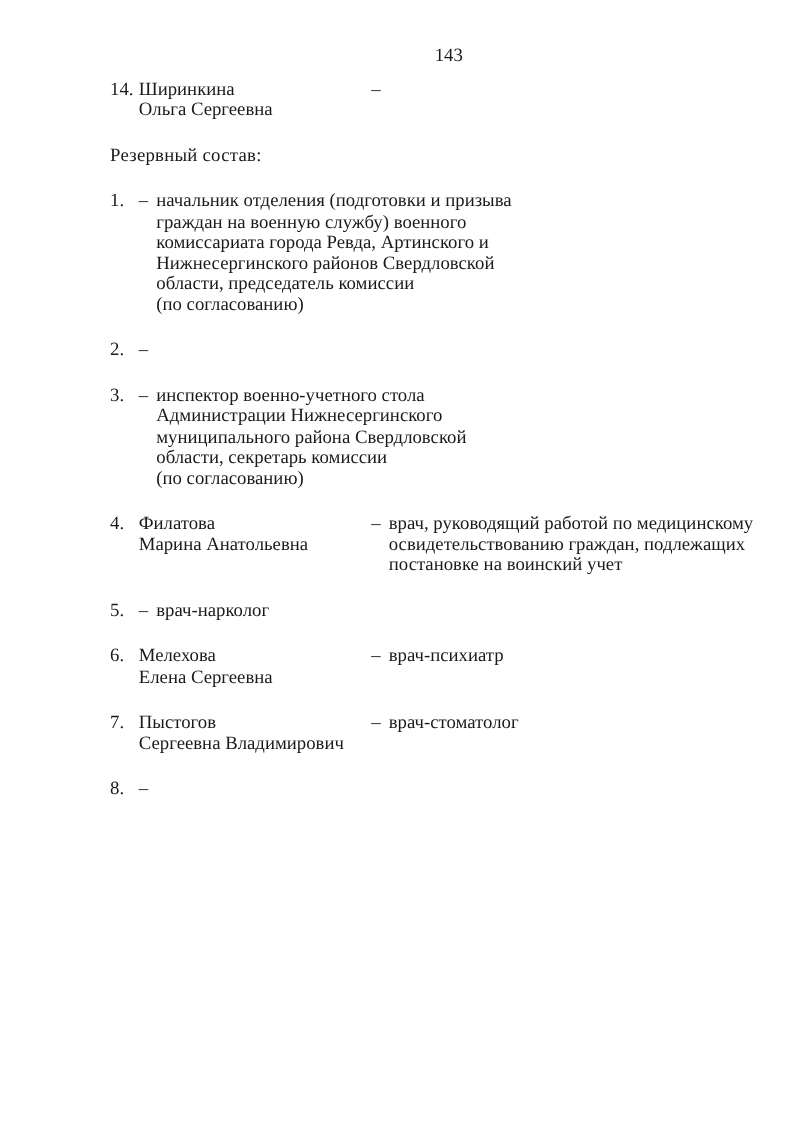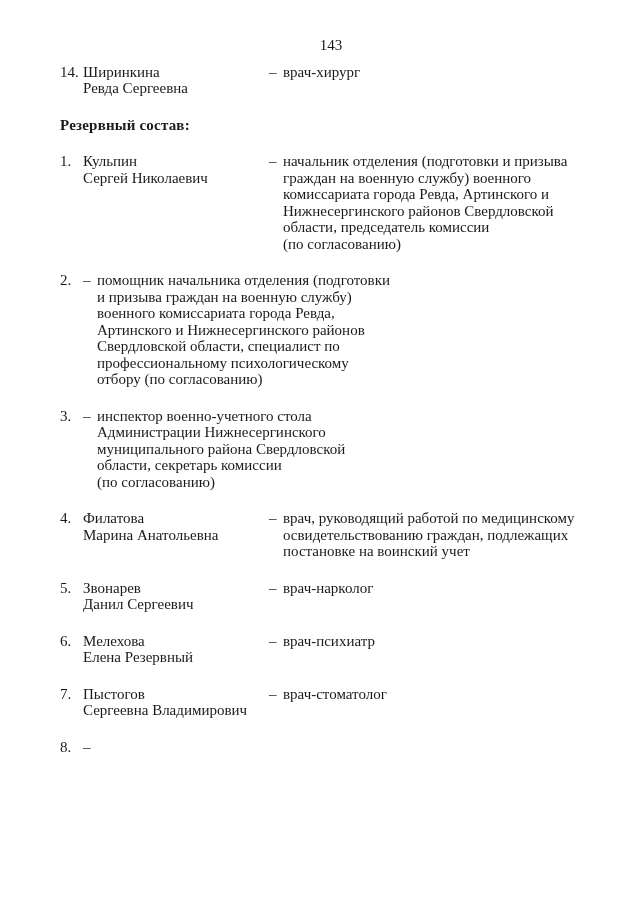--- a/index.html
+++ b/index.html
@@ -15,20 +15,21 @@
     font-size: 15px;
     line-height: 16.5px;
     overflow: hidden;
   }
   .page {
     position: relative;
     width: 604px;
     height: 905px;
     padding-top: 37px;
     box-sizing: border-box;
+    margin-left: 28px;
   }
   .page-number {
     width: 640px;
     text-align: center;
     position: relative;
     left: 11px;
     margin-bottom: 10px;
   }
   .content {
     padding-left: 60px;
@@ -51,64 +52,54 @@
   .dash {
     width: 14px;
     flex: 0 0 14px;
   }
   .role {
     width: 319px;
     flex: 0 0 319px;
     white-space: pre-line;
   }
   .heading {
-    font-weight: bold;
+    font-weight: normal;
     margin-bottom: 20px;
     letter-spacing: 0.2px;
   }
 </style>
 </head>
 <body>
 
 <div class="page">
   <div class="page-number">143</div>
   <div class="content" id="content">
   <div class="item">
     <div class="num">14.</div>
     <div class="name">Ширинкина
-Ревда Сергеевна</div>
+Ольга Сергеевна</div>
     <div class="dash">–</div>
-    <div class="role">врач-хирург</div>
   </div>
 
   <div class="heading">Резервный состав:</div>
 
   <div class="item">
     <div class="num">1.</div>
-    <div class="name">Кульпин
-Сергей Николаевич</div>
     <div class="dash">–</div>
     <div class="role">начальник отделения (подготовки и призыва
 граждан на военную службу) военного
 комиссариата города Ревда, Артинского и
 Нижнесергинского районов Свердловской
 области, председатель комиссии
 (по согласованию)</div>
   </div>
 
   <div class="item">
     <div class="num">2.</div>
     <div class="dash">–</div>
-    <div class="role">помощник начальника отделения (подготовки
-и призыва граждан на военную службу)
-военного комиссариата города Ревда,
-Артинского и Нижнесергинского районов
-Свердловской области, специалист по
-профессиональному психологическому
-отбору (по согласованию)</div>
   </div>
 
   <div class="item">
     <div class="num">3.</div>
     <div class="dash">–</div>
     <div class="role">инспектор военно-учетного стола
 Администрации Нижнесергинского
 муниципального района Свердловской
 области, секретарь комиссии
 (по согласованию)</div>
@@ -120,30 +111,28 @@
 Марина Анатольевна</div>
     <div class="dash">–</div>
     <div class="role">врач, руководящий работой по медицинскому
 освидетельствованию граждан, подлежащих
 постановке на воинский учет</div>
   </div>
 
 
   <div class="item">
     <div class="num">5.</div>
-    <div class="name">Звонарев
-Данил Сергеевич</div>
     <div class="dash">–</div>
     <div class="role">врач-нарколог</div>
   </div>
 
   <div class="item">
     <div class="num">6.</div>
     <div class="name">Мелехова
-Елена Резервный</div>
+Елена Сергеевна</div>
     <div class="dash">–</div>
     <div class="role">врач-психиатр</div>
   </div>
 
   <div class="item">
     <div class="num">7.</div>
     <div class="name">Пыстогов
 Сергеевна Владимирович</div>
     <div class="dash">–</div>
     <div class="role">врач-стоматолог</div>

